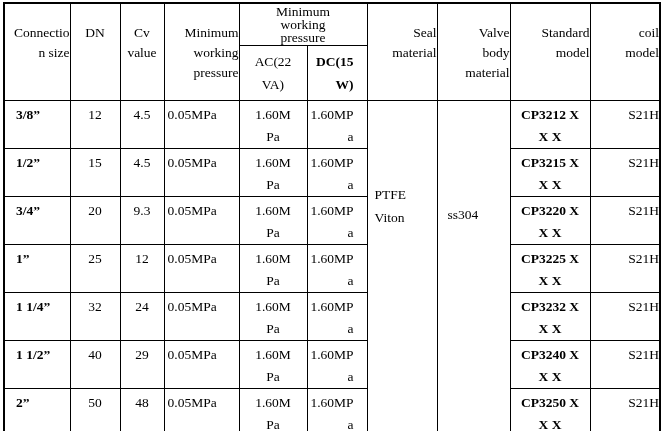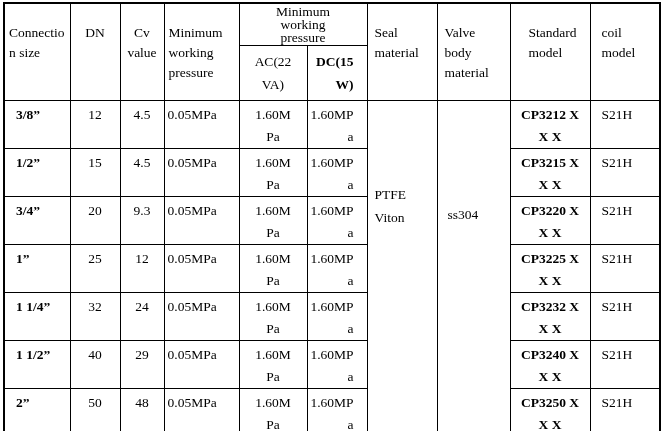--- a/index.html
+++ b/index.html
@@ -34,21 +34,21 @@
     padding: 0;
     vertical-align: top;
   }
   
   thead th {
     vertical-align: top;
     padding-top: 19px;
     line-height: 20px;
     text-align: center;
   }
-  th.thl { text-align: left; }
+  th.thl { text-align: right; }
   th.h-c1   { padding-left: 4px; }
   th.h-mwp  { padding-left: 4px; }
   th.h-seal { padding-left: 7px; }
   th.h-valve{ padding-left: 7px; }
   th.h-std  { padding-left: 18px; }
   th.h-coil { padding-left: 11px; }
   th.group {
     vertical-align: middle;
     padding-top: 0;
     line-height: 13px;
@@ -67,21 +67,21 @@
     line-height: 22px;
   }
   td.c-size  { font-weight: bold; text-align: left; padding-left: 11px; }
   td.c-num   { text-align: center; }
   td.c-mwp   { text-align: left; padding-left: 3px; }
   td.c-ac    { text-align: center; margin-top: 20px; }
   td.c-dc    { text-align: right; padding-right: 13px; }
   td.c-seal  { text-align: left; padding-left: 7px;  padding-top: 82px;  line-height: 23px; }
   td.c-valve { text-align: left; padding-left: 10px; padding-top: 103px; }
   td.c-model { font-weight: bold; text-align: center; font-family: Liberation Serif, serif; }
-  td.c-coil  { text-align: left; padding-left: 11px; }
+  td.c-coil  { text-align: right; padding-left: 11px; }
 </style>
 </head>
 <body>
 
 <div class="page">
   <table class="spec">
     <colgroup>
       <col style="width:66px">
         <col style="width:50px">
         <col style="width:44px">

